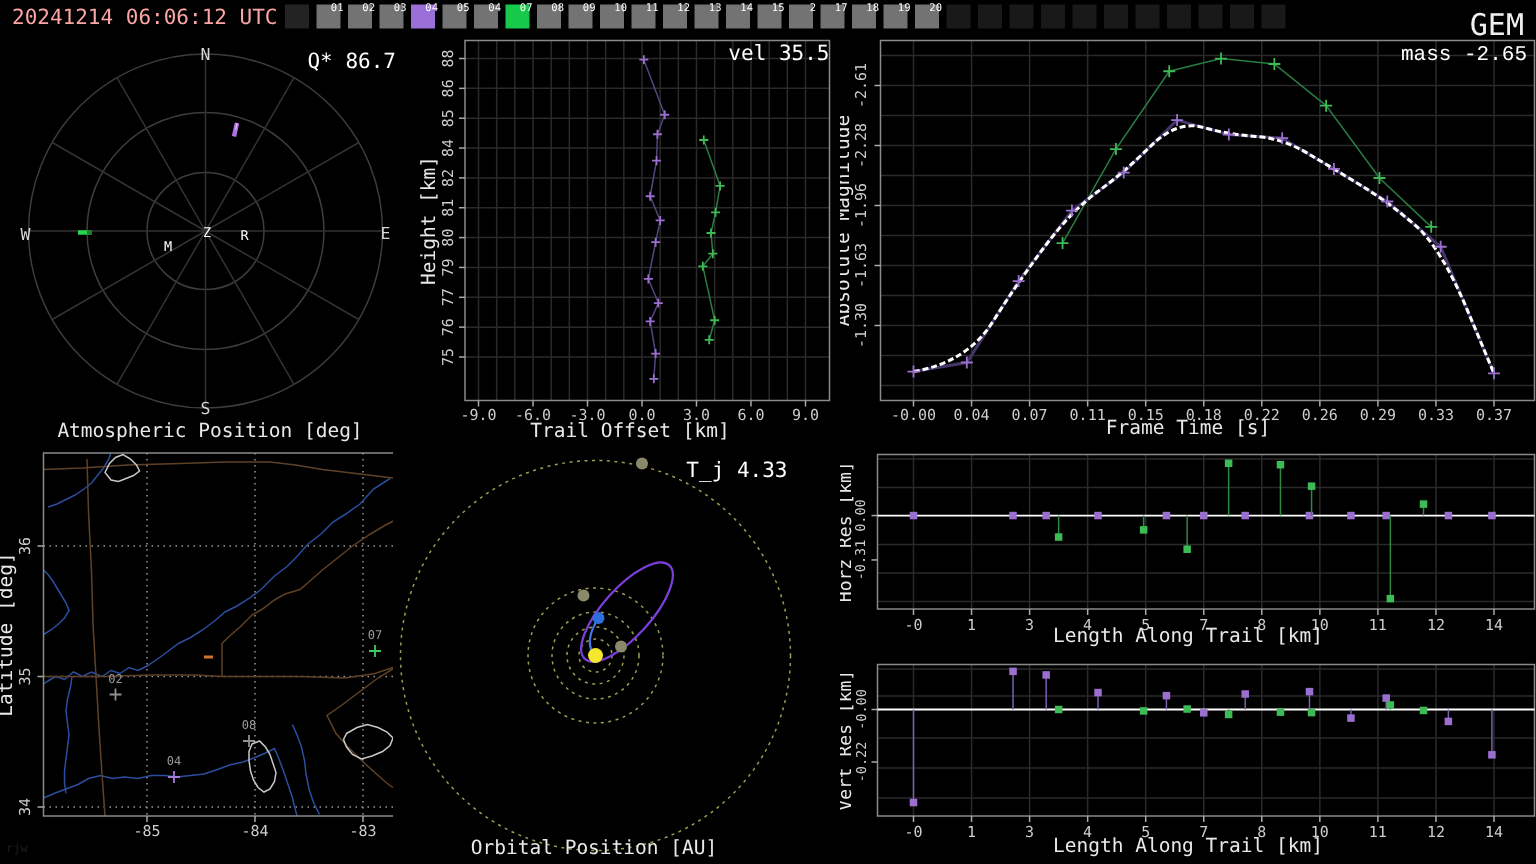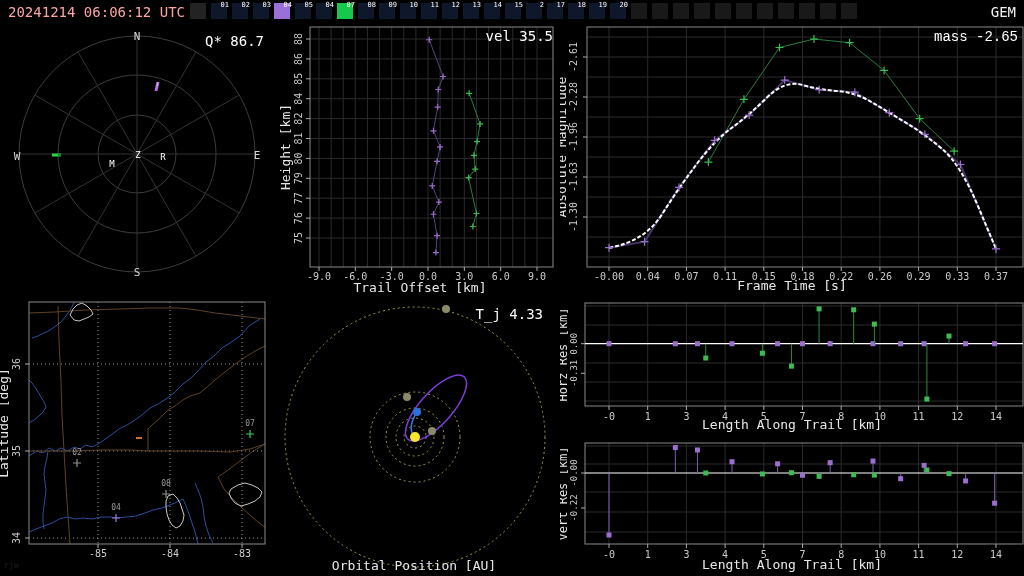--- a/index.html
+++ b/index.html
@@ -3,23 +3,23 @@
 <meta charset="utf-8">
 <style>
   html,body{margin:0;padding:0;background:#000;}
   #screen{position:relative;width:1024px;height:576px;background:#000;overflow:hidden;
           font-family:"DejaVu Sans Mono","Liberation Mono",monospace;color:#e8e8e8;}
   .abs{position:absolute;}
   .panel{position:absolute;background:#000;}
   .readout{position:absolute;color:#fff;font-size:14px;white-space:nowrap;}
   .ptitle{position:absolute;width:100%;text-align:center;color:#e8e8e8;font-size:13px;white-space:nowrap;}
   #timestamp{left:8px;top:4px;font-size:14px;color:#fca5a5;}
-  #shower{right:8px;top:4px;font-size:14px;color:#f0f0f0;}
+  #shower{right:8px;top:4px;font-size:20px;color:#f0f0f0;}
   #frame-strip{left:190px;top:3px;display:flex;gap:5px;}
-  .frame-sq{width:16px;height:16px;background:#0f172a;position:relative;flex:none;}
+  .frame-sq{width:16px;height:16px;background:#737373;position:relative;flex:none;}
   .frame-sq.blank{background:#232323;}
   .frame-sq.dark{background:#191919;}
   .fnum{position:absolute;top:-2px;right:-2px;font-size:7px;line-height:8px;color:#fff;}
   #signature{left:4px;top:561px;font-size:8px;color:#1d1d1d;}
   svg text{font-family:"DejaVu Sans Mono","Liberation Mono",monospace;}
 </style>
 </head>
 <body>
 
 <div id="screen">
@@ -124,20 +124,21 @@
         <text x="17" y="136" font-size="11" fill="#d8d8d8" text-anchor="middle">W</text>
         <text x="138" y="134" font-size="9" fill="#fff" text-anchor="middle">Z</text>
         <text x="112" y="143" font-size="9" fill="#fff" text-anchor="middle">M</text>
         <text x="163" y="136" font-size="9" fill="#fff" text-anchor="middle">R</text>
         <line x1="158" y1="58" x2="156" y2="67" stroke="#b06fe0" stroke-width="3"></line>
         <line x1="158" y1="58" x2="157" y2="62.5" stroke="#d9b3f2" stroke-width="1"></line>
         <line x1="52" y1="131" x2="61" y2="131" stroke="#2bd24b" stroke-width="3"></line>
         <line x1="58" y1="131" x2="61" y2="131" stroke="#1b8033" stroke-width="3"></line>
       </svg>
     <span class="readout" style="right:16px;top:9px;">Q* 86.7</span>
+    <div class="ptitle" style="top:256px;">Atmospheric Position [deg]</div>
   </div>
 
   <div class="panel" style="left:280px;top:24px;width:280px;height:272px;">
     <svg id="trail-svg" width="280" height="272">
         <line x1="39" y1="3" x2="39" y2="243" stroke="#2a2a2a" stroke-width="1"></line>
         <line x1="51.111111111111114" y1="3" x2="51.111111111111114" y2="243" stroke="#2a2a2a" stroke-width="1"></line>
         <line x1="63.22222222222222" y1="3" x2="63.22222222222222" y2="243" stroke="#2a2a2a" stroke-width="1"></line>
         <line x1="75.33333333333333" y1="3" x2="75.33333333333333" y2="243" stroke="#2a2a2a" stroke-width="1"></line>
         <line x1="87.44444444444444" y1="3" x2="87.44444444444444" y2="243" stroke="#2a2a2a" stroke-width="1"></line>
         <line x1="99.55555555555556" y1="3" x2="99.55555555555556" y2="243" stroke="#2a2a2a" stroke-width="1"></line>
@@ -358,21 +359,21 @@
         <text x="77" y="159" font-size="8" fill="#9a9a9a" text-anchor="middle">02</text>
         <path d="M112 222H120M116 218V226" stroke="#a678dd" stroke-width="1.2" fill="none"></path>
         <text x="116" y="214" font-size="8" fill="#9a9a9a" text-anchor="middle">04</text>
         <path d="M246 138H254M250 134V142" stroke="#3dcc5e" stroke-width="1.2" fill="none"></path>
         <text x="250" y="130" font-size="8" fill="#9a9a9a" text-anchor="middle">07</text>
         <path d="M162 198H170M166 194V202" stroke="#909090" stroke-width="1.2" fill="none"></path>
         <text x="166" y="190" font-size="8" fill="#9a9a9a" text-anchor="middle">08</text>
       </svg>
   </div>
 
-  <div class="panel" style="left:280px;top:296px;width:268px;height:280px;">
+  <div class="panel" style="left:262px;top:296px;width:268px;height:280px;">
     <svg id="orbital-svg" width="268" height="280">
         <circle cx="135" cy="141" r="11" fill="none" stroke="#9c9c52" stroke-dasharray="2 3"></circle>
         <circle cx="135" cy="141" r="19" fill="none" stroke="#9c9c52" stroke-dasharray="2 3"></circle>
         <circle cx="135" cy="141" r="29" fill="none" stroke="#9c9c52" stroke-dasharray="2 3"></circle>
         <circle cx="135" cy="141" r="45" fill="none" stroke="#9c9c52" stroke-dasharray="2 3"></circle>
         <circle cx="135" cy="141" r="130" fill="none" stroke="#9c9c52" stroke-dasharray="2 3"></circle>
         <ellipse cx="156" cy="112" rx="42" ry="16" fill="none" stroke="#7a3fd9" stroke-width="1.5" transform="rotate(-48 156 112)"></ellipse>
         <path d="M137 116 Q 128 130 133 139" fill="none" stroke="#3c78e0" stroke-width="1.5"></path>
         <circle cx="166" cy="13" r="4" fill="#8a8a6a"></circle>
         <circle cx="127" cy="101" r="4" fill="#8a8a6a"></circle>

